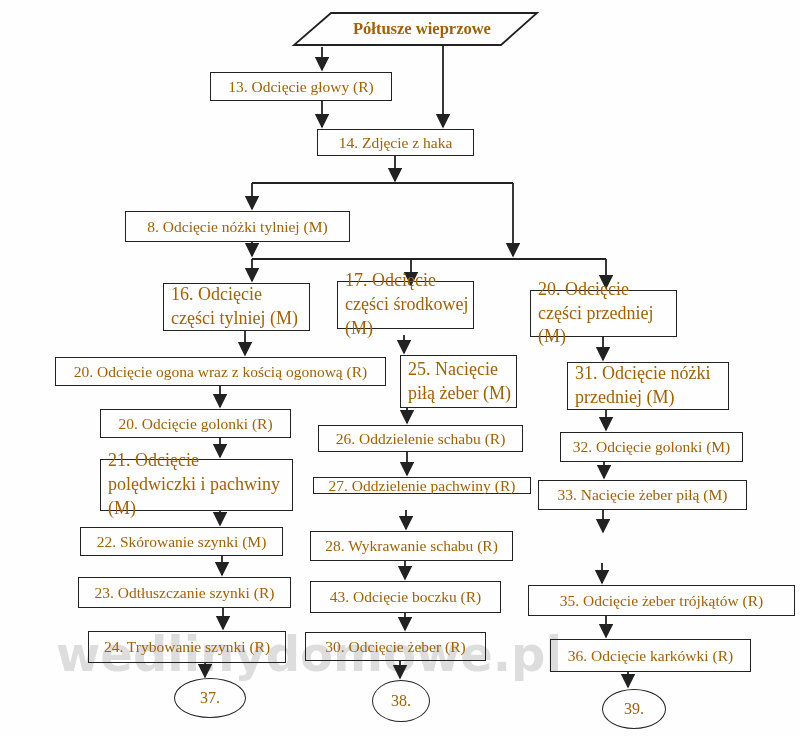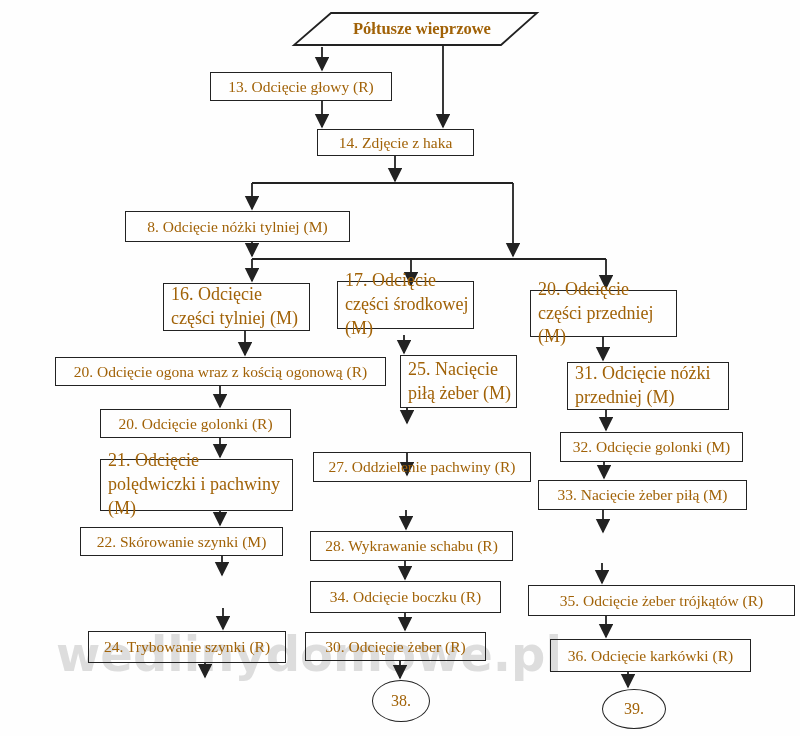--- a/index.html
+++ b/index.html
@@ -81,28 +81,31 @@
   <div class="node box" style="left:210px;top:72px;width:182px;height:29px">13. Odcięcie głowy (R)</div>
   <div class="node box" style="left:317px;top:129px;width:157px;height:27px">14. Zdjęcie z haka</div>
   <div class="node box" style="left:125px;top:211px;width:225px;height:31px">8. Odcięcie nóżki tylniej (M)</div>
   <div class="node box ml" style="left:163px;top:283px;width:147px;height:48px">16. Odcięcie części tylniej (M)</div>
   <div class="node box ml" style="left:337px;top:281px;width:137px;height:48px">17. Odcięcie części środkowej (M)</div>
   <div class="node box ml" style="left:530px;top:290px;width:147px;height:47px">20. Odcięcie części przedniej (M)</div>
   <div class="node box" style="left:55px;top:357px;width:331px;height:29px">20. Odcięcie ogona wraz z kością ogonową (R)</div>
   <div class="node box" style="left:100px;top:409px;width:191px;height:29px">20. Odcięcie golonki (R)</div>
   <div class="node box ml" style="left:100px;top:459px;width:193px;height:52px">21. Odcięcie polędwiczki i pachwiny (M)</div>
   <div class="node box" style="left:80px;top:527px;width:203px;height:29px">22. Skórowanie szynki (M)</div>
+  <div class="node box" style="left:78px;top:577px;width:213px;height:31px">23. Odtłuszczanie szynki (R)</div>
   <div class="node box" style="left:88px;top:631px;width:198px;height:32px">24. Trybowanie szynki (R)</div>
   <div class="node box ml" style="left:400px;top:355px;width:117px;height:53px">25. Nacięcie piłą żeber (M)</div>
-  <div class="node box" style="left:313px;top:452px;width:218px;height:30px">27. Oddzielenie pachwiny (R)</div>
+  <div class="node box" style="left:318px;top:425px;width:205px;height:27px">26. Oddzielenie schabu (R)</div>
+  <div class="node box" style="left:313px;top:477px;width:218px;height:17px">27. Oddzielenie pachwiny (R)</div>
   <div class="node box" style="left:310px;top:531px;width:203px;height:30px">28. Wykrawanie schabu (R)</div>
-  <div class="node box" style="left:310px;top:581px;width:191px;height:32px">34. Odcięcie boczku (R)</div>
+  <div class="node box" style="left:310px;top:581px;width:191px;height:32px">43. Odcięcie boczku (R)</div>
   <div class="node box" style="left:305px;top:632px;width:181px;height:29px">30. Odcięcie żeber (R)</div>
   <div class="node box ml" style="left:567px;top:362px;width:162px;height:48px">31. Odcięcie nóżki przedniej (M)</div>
   <div class="node box" style="left:560px;top:432px;width:183px;height:30px">32. Odcięcie golonki (M)</div>
   <div class="node box" style="left:538px;top:480px;width:209px;height:30px">33. Nacięcie żeber piłą (M)</div>
   <div class="node box" style="left:528px;top:585px;width:267px;height:31px">35. Odcięcie żeber trójkątów (R)</div>
   <div class="node box" style="left:550px;top:639px;width:201px;height:33px">36. Odcięcie karkówki (R)</div>
 
+  <div class="node ellipse" style="left:174px;top:678px;width:72px;height:40px">37.</div>
   <div class="node ellipse" style="left:372px;top:680px;width:58px;height:42px">38.</div>
   <div class="node ellipse" style="left:602px;top:689px;width:64px;height:40px">39.</div>
 
 </div>
 
 </body></html>

